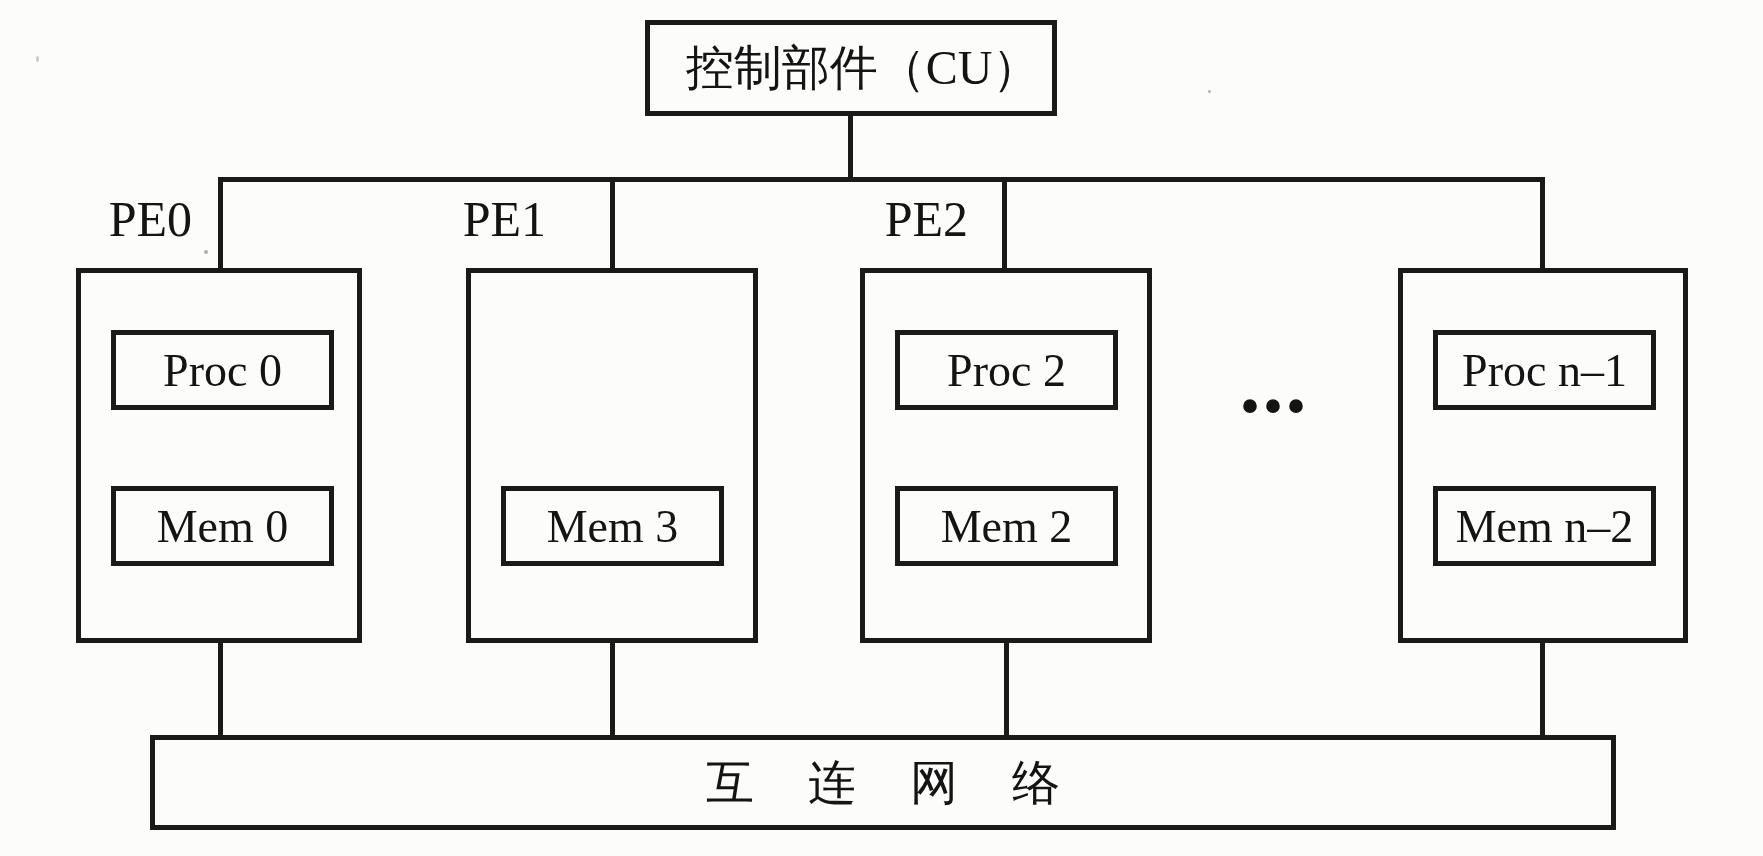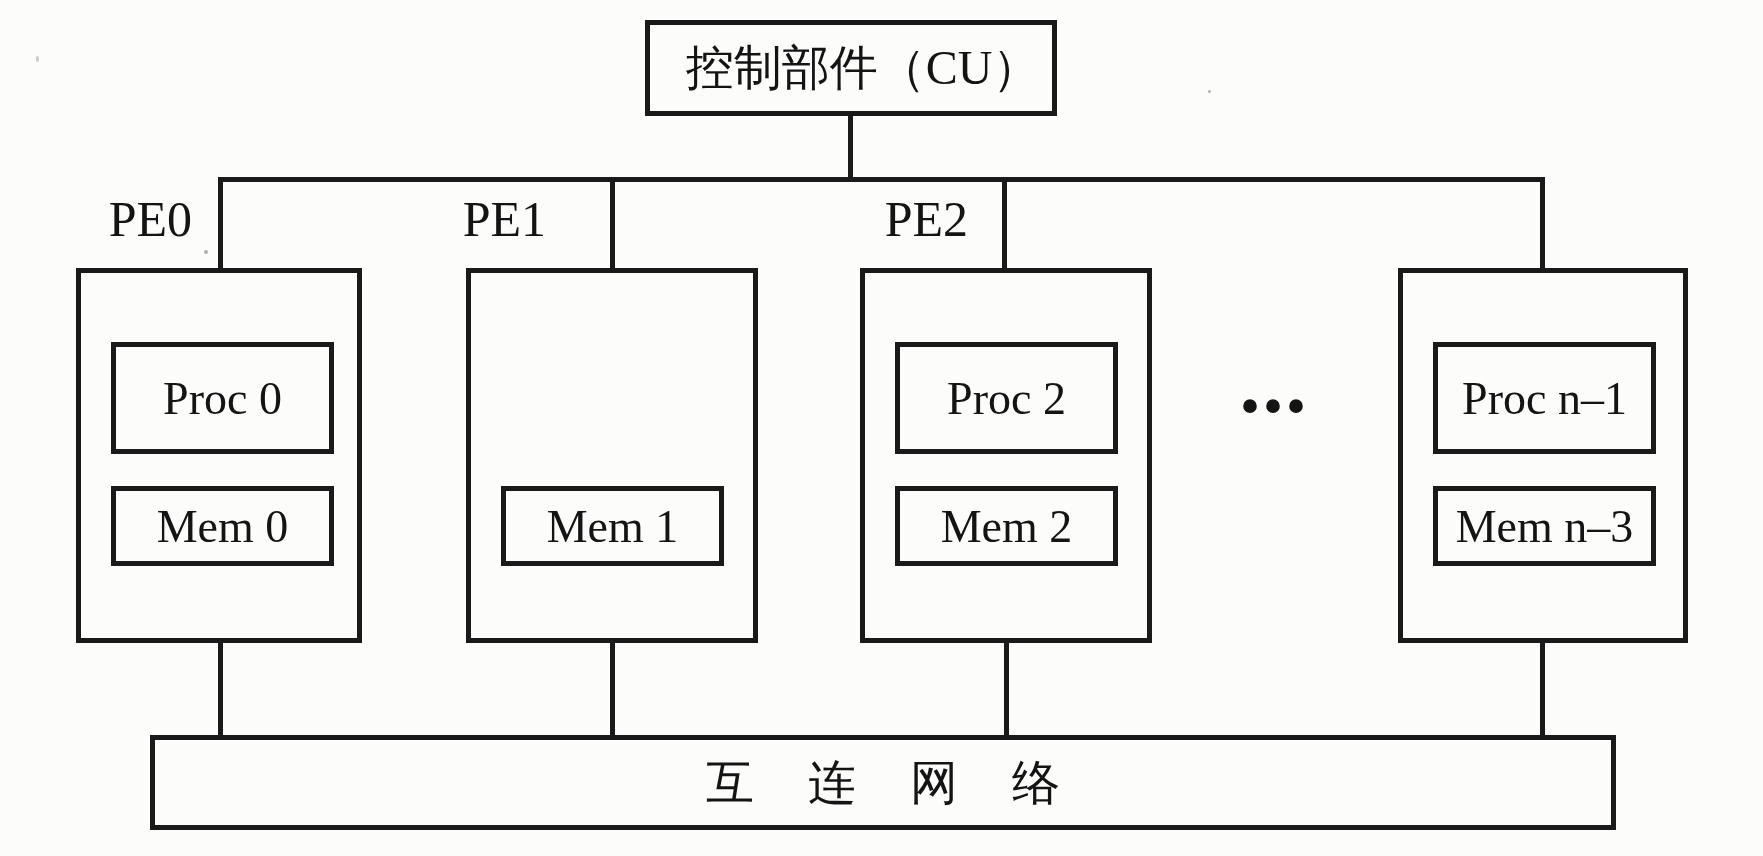--- a/index.html
+++ b/index.html
@@ -52,21 +52,21 @@
 
   
   .pe { top: 268px; height: 375px; display: block; }
   .p0 { left: 76px;   width: 286px; }
   .p1 { left: 466px;  width: 292px; }
   .p2 { left: 860px;  width: 292px; }
   .p3 { left: 1398px; width: 290px; }
 
   
   .inner { left: 30px; width: 223px; font-size: 46px; }
-  .proc { top: 69px;  height: 112px; }
+  .proc { top: 57px;  height: 80px; }
   .mem  { top: 213px; height: 80px; }
 
   
   .conn { top: 643px; height: 94px; }
   .c0 { left: 218px; } .c1 { left: 610px; } .c2 { left: 1004px; } .c3 { left: 1540px; }
 
   
   .net {
     left: 150px; top: 735px; width: 1466px; height: 95px;
     font-size: 48px; letter-spacing: 54px; text-indent: 54px;
@@ -107,21 +107,21 @@
     <div class="box inner mem">
       <span>Mem 0</span>
     </div>
   </div>
   <div class="line v conn c0"></div>
 
   <div class="pe-label pl1">PE1</div>
   <div class="line v drop d1"></div>
   <div class="box pe p1">
     <div class="box inner mem">
-      <span>Mem 1</span>
+      <span>Mem 3</span>
     </div>
   </div>
   <div class="line v conn c1"></div>
 
   <div class="pe-label pl2">PE2</div>
   <div class="line v drop d2"></div>
   <div class="box pe p2">
     <div class="box inner proc">
       <span>Proc 2</span>
     </div>
@@ -132,21 +132,21 @@
   <div class="line v conn c2"></div>
 
   <div class="dots">...</div>
 
   <div class="line v drop d3"></div>
   <div class="box pe p3">
     <div class="box inner proc">
       <span>Proc n–1</span>
     </div>
     <div class="box inner mem">
-      <span>Mem n–3</span>
+      <span>Mem n–2</span>
     </div>
   </div>
   <div class="line v conn c3"></div>
 
   <div class="box net">
     <span>互连网络</span>
   </div>
 
   <div class="speck s1"></div>
   <div class="speck s2"></div>

